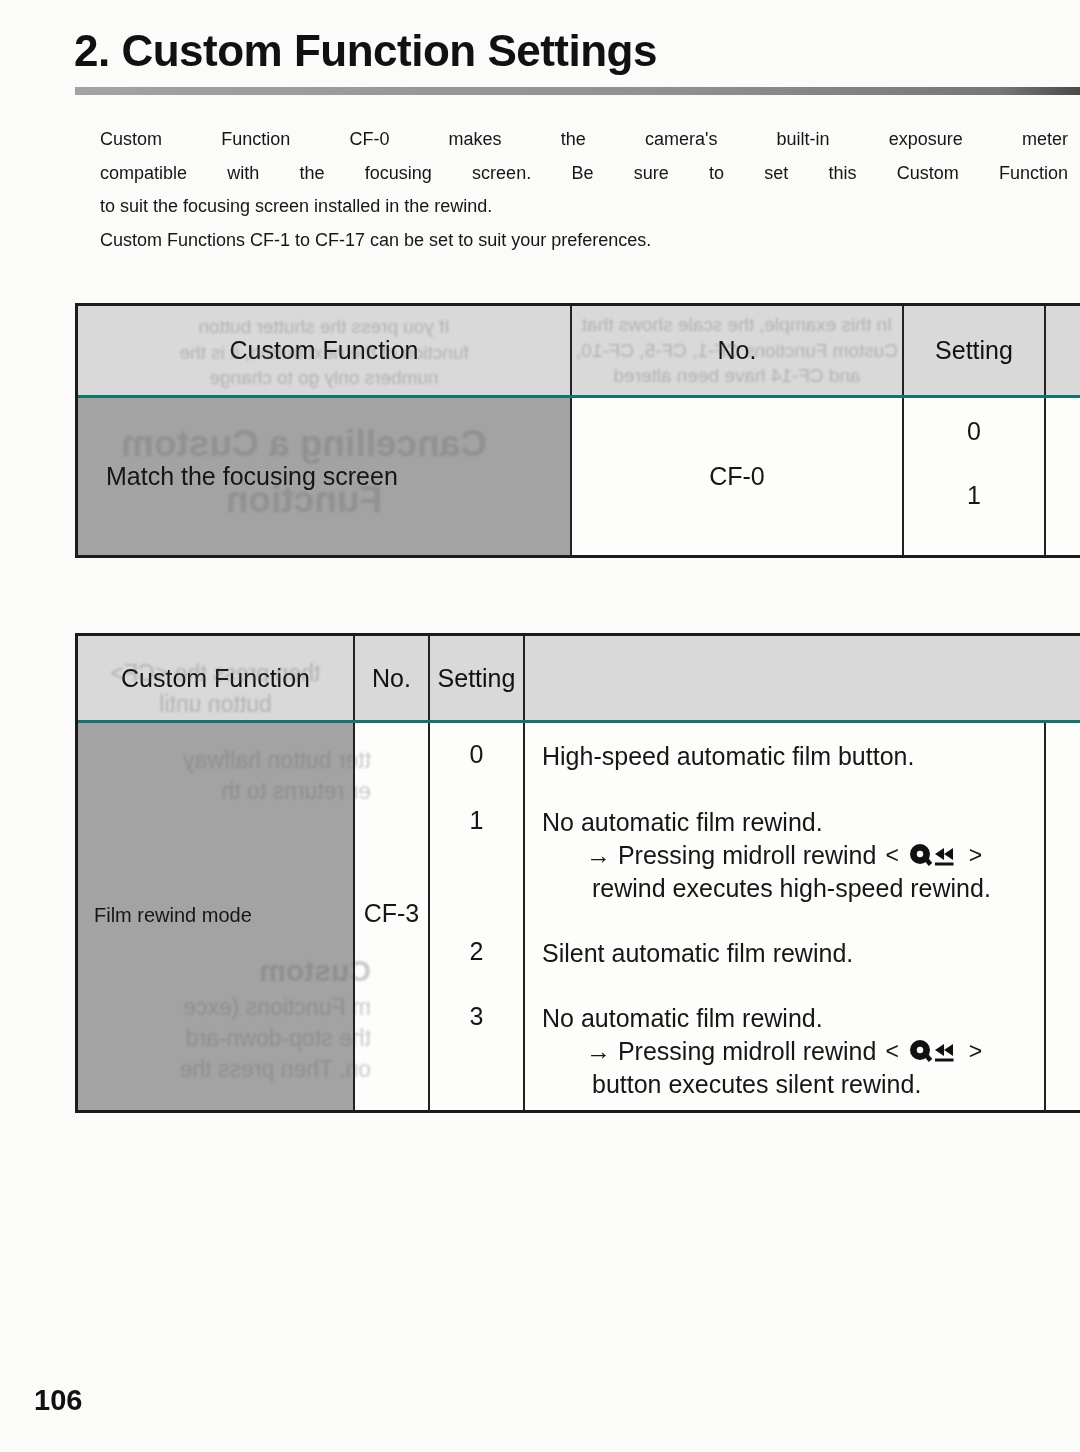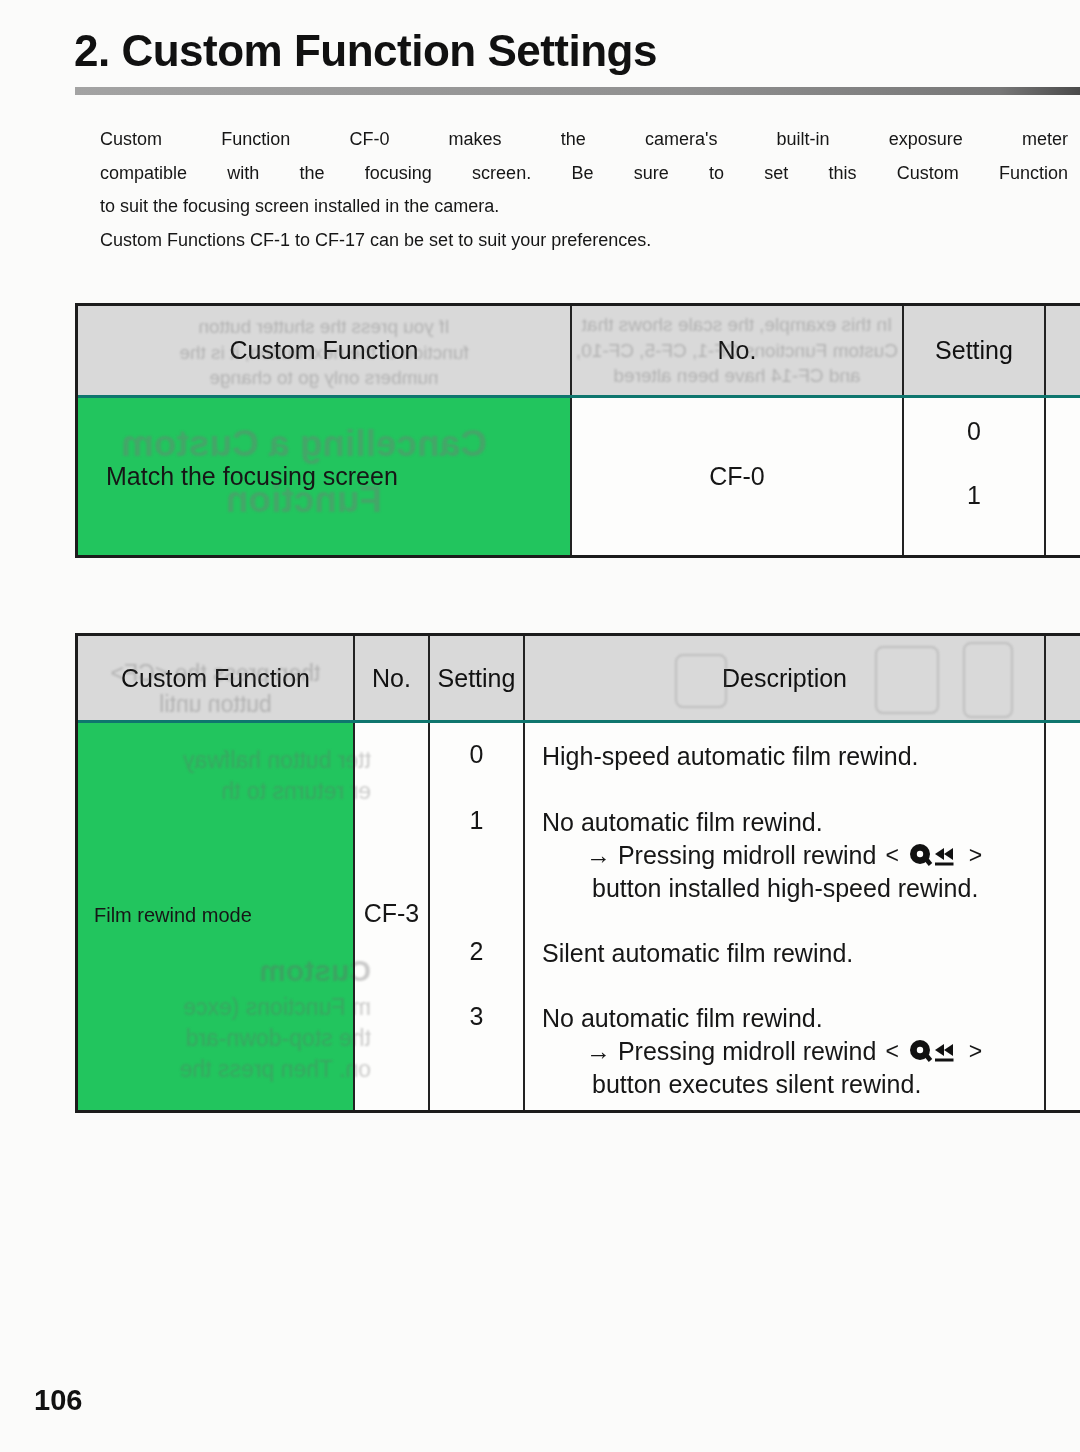--- a/index.html
+++ b/index.html
@@ -30,21 +30,21 @@
   #intro .just{text-align:justify;text-align-last:justify;}
 
   
   .tbl{border:3px solid #1c1c1c;border-right:none;background:#fdfdfc;}
   .hdr-row,.body-row{display:grid;}
   .hdr-row{background:#d9d9d9;border-bottom:3px solid #0f766e;}
   .cell{position:relative;box-sizing:border-box;}
   .cell.vline{border-left:2.5px solid #222;}
   .hcell{display:flex;align-items:center;justify-content:center;
          font-size:25px;color:#111;}
-  .graybg{background:#22c55e;}
+  .graybg{background:#a3a3a3;}
 
   
   #table1{left:75px;top:303px;width:1002px;height:249px;}
   #table1 .hdr-row{height:89px;grid-template-columns:492px 332px 142px 1fr;}
   #table1 .body-row{height:157px;grid-template-columns:492px 332px 142px 1fr;}
   #t1-fn{display:flex;align-items:center;padding-left:28px;font-size:25px;}
   #t1-no{display:flex;align-items:center;justify-content:center;font-size:25px;}
   .setnum{position:absolute;left:0;width:100%;text-align:center;font-size:25px;}
 
   
@@ -84,21 +84,21 @@
 </style>
 </head>
 <body>
 
 <div class="abs" id="title">2. Custom Function Settings</div>
 <div class="abs" id="title-rule"></div>
 
 <div class="abs" id="intro">
   <div class="line just">Custom Function CF-0 makes the camera's built-in exposure meter</div>
   <div class="line just">compatible with the focusing screen. Be sure to set this Custom Function</div>
-  <div class="line">to suit the focusing screen installed in the camera.</div>
+  <div class="line">to suit the focusing screen installed in the rewind.</div>
   <div class="line">Custom Functions CF-1 to CF-17 can be set to suit your preferences.</div>
 </div>
 
 <div class="abs tbl" id="table1">
   <div class="hdr-row">
     <div class="cell hcell">
       <div class="ghost ghost-sm" style="top:8px">
         <div>If you press the shutter button</div>
         <div>function of the next button, it is the</div>
         <div>numbers only go to change</div>
@@ -144,26 +144,20 @@
         <div>then press the &lt;CF&gt; button until</div>
       </div>
       <span>Custom Function</span>
     </div>
     <div class="cell vline hcell">
       <span>No.</span>
     </div>
     <div class="cell vline hcell">
       <span>Setting</span>
     </div>
-    <div class="cell vline hcell">
-      <div class="ghost-rect" style="left:350px;top:10px;width:60px;height:64px"></div>
-      <div class="ghost-rect" style="left:438px;top:6px;width:46px;height:72px"></div>
-      <div class="ghost-rect" style="left:150px;top:18px;width:48px;height:50px"></div>
-      <span>Description</span>
-    </div>
     <div class="cell vline"></div>
   </div>
   <div class="body-row">
     <div class="cell graybg">
       <div class="ghost ghost-md ghost-left" style="top:22px;left:18px">
         <div>tter button halfway</div>
         <div>er returns to th</div>
       </div>
       <div class="ghost ghost-md ghost-left" style="top:228px;left:18px">
         <div style="font-size:30px;font-weight:bold">Custom</div>
@@ -178,39 +172,39 @@
     </div>
     <div class="cell vline">
       <div class="setnum" style="top:17px">0</div>
       <div class="setnum" style="top:83px">1</div>
       <div class="setnum" style="top:214px">2</div>
       <div class="setnum" style="top:279px">3</div>
     </div>
     <div class="cell vline">
 
       <div class="desc-block" style="top:17px">
-        <div>High-speed automatic film rewind.</div>
+        <div>High-speed automatic film button.</div>
       </div>
 
       <div class="desc-block" style="top:83px">
         <div>No automatic film rewind.</div>
         <div class="sub">
           <span>→ Pressing midroll rewind</span>
           <span class="ang">&lt;</span>
           <svg class="rewind-icon" width="52" height="27" viewBox="0 0 52 27">
             <circle cx="12" cy="12" r="10" fill="#111"></circle>
             <circle cx="12" cy="12" r="3.2" fill="#fff"></circle>
             <line x1="18.5" y1="17.5" x2="22.5" y2="22.5" stroke="#111" stroke-width="4.5"></line>
             <polygon points="27,12 36,6 36,18" fill="#111"></polygon>
             <polygon points="36,12 45,6 45,18" fill="#111"></polygon>
             <rect x="27" y="20.5" width="18.5" height="3" fill="#111"></rect>
           </svg>
           <span class="ang">&gt;</span>
         </div>
-        <div class="sub2">button installed high-speed rewind.</div>
+        <div class="sub2">rewind executes high-speed rewind.</div>
       </div>
 
       <div class="desc-block" style="top:214px">
         <div>Silent automatic film rewind.</div>
       </div>
 
       <div class="desc-block" style="top:279px">
         <div>No automatic film rewind.</div>
         <div class="sub">
           <span>→ Pressing midroll rewind</span>

